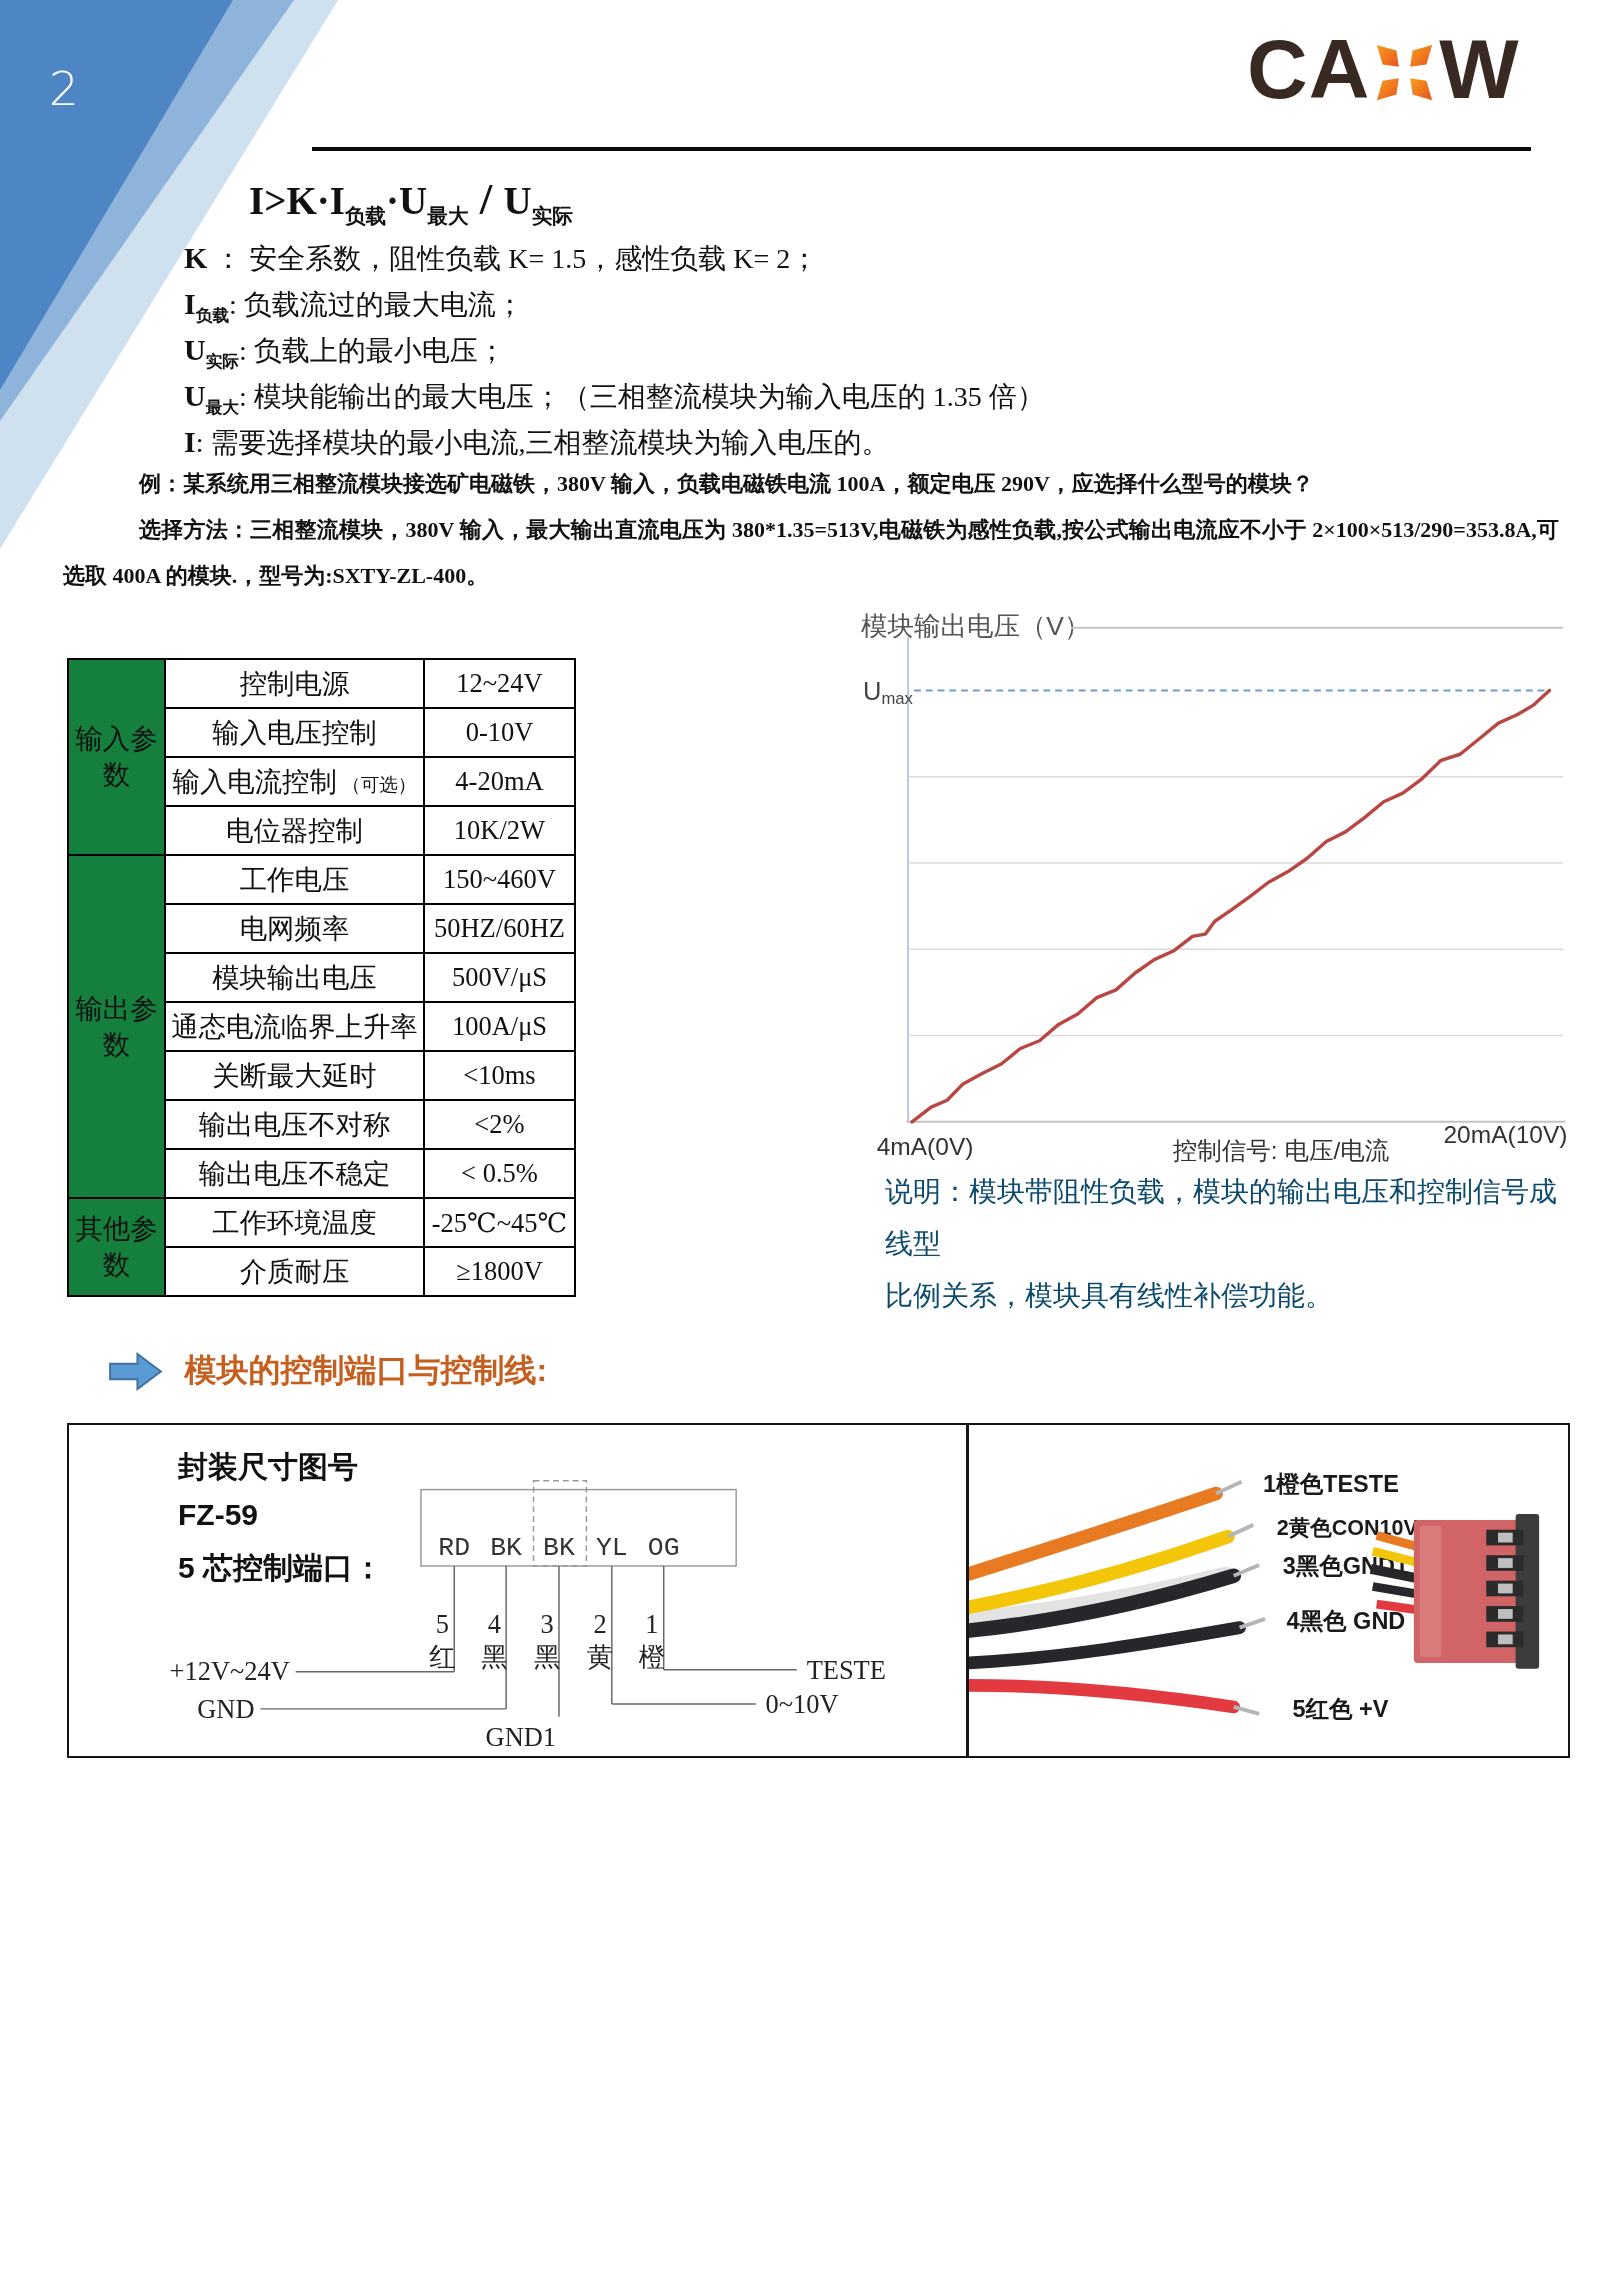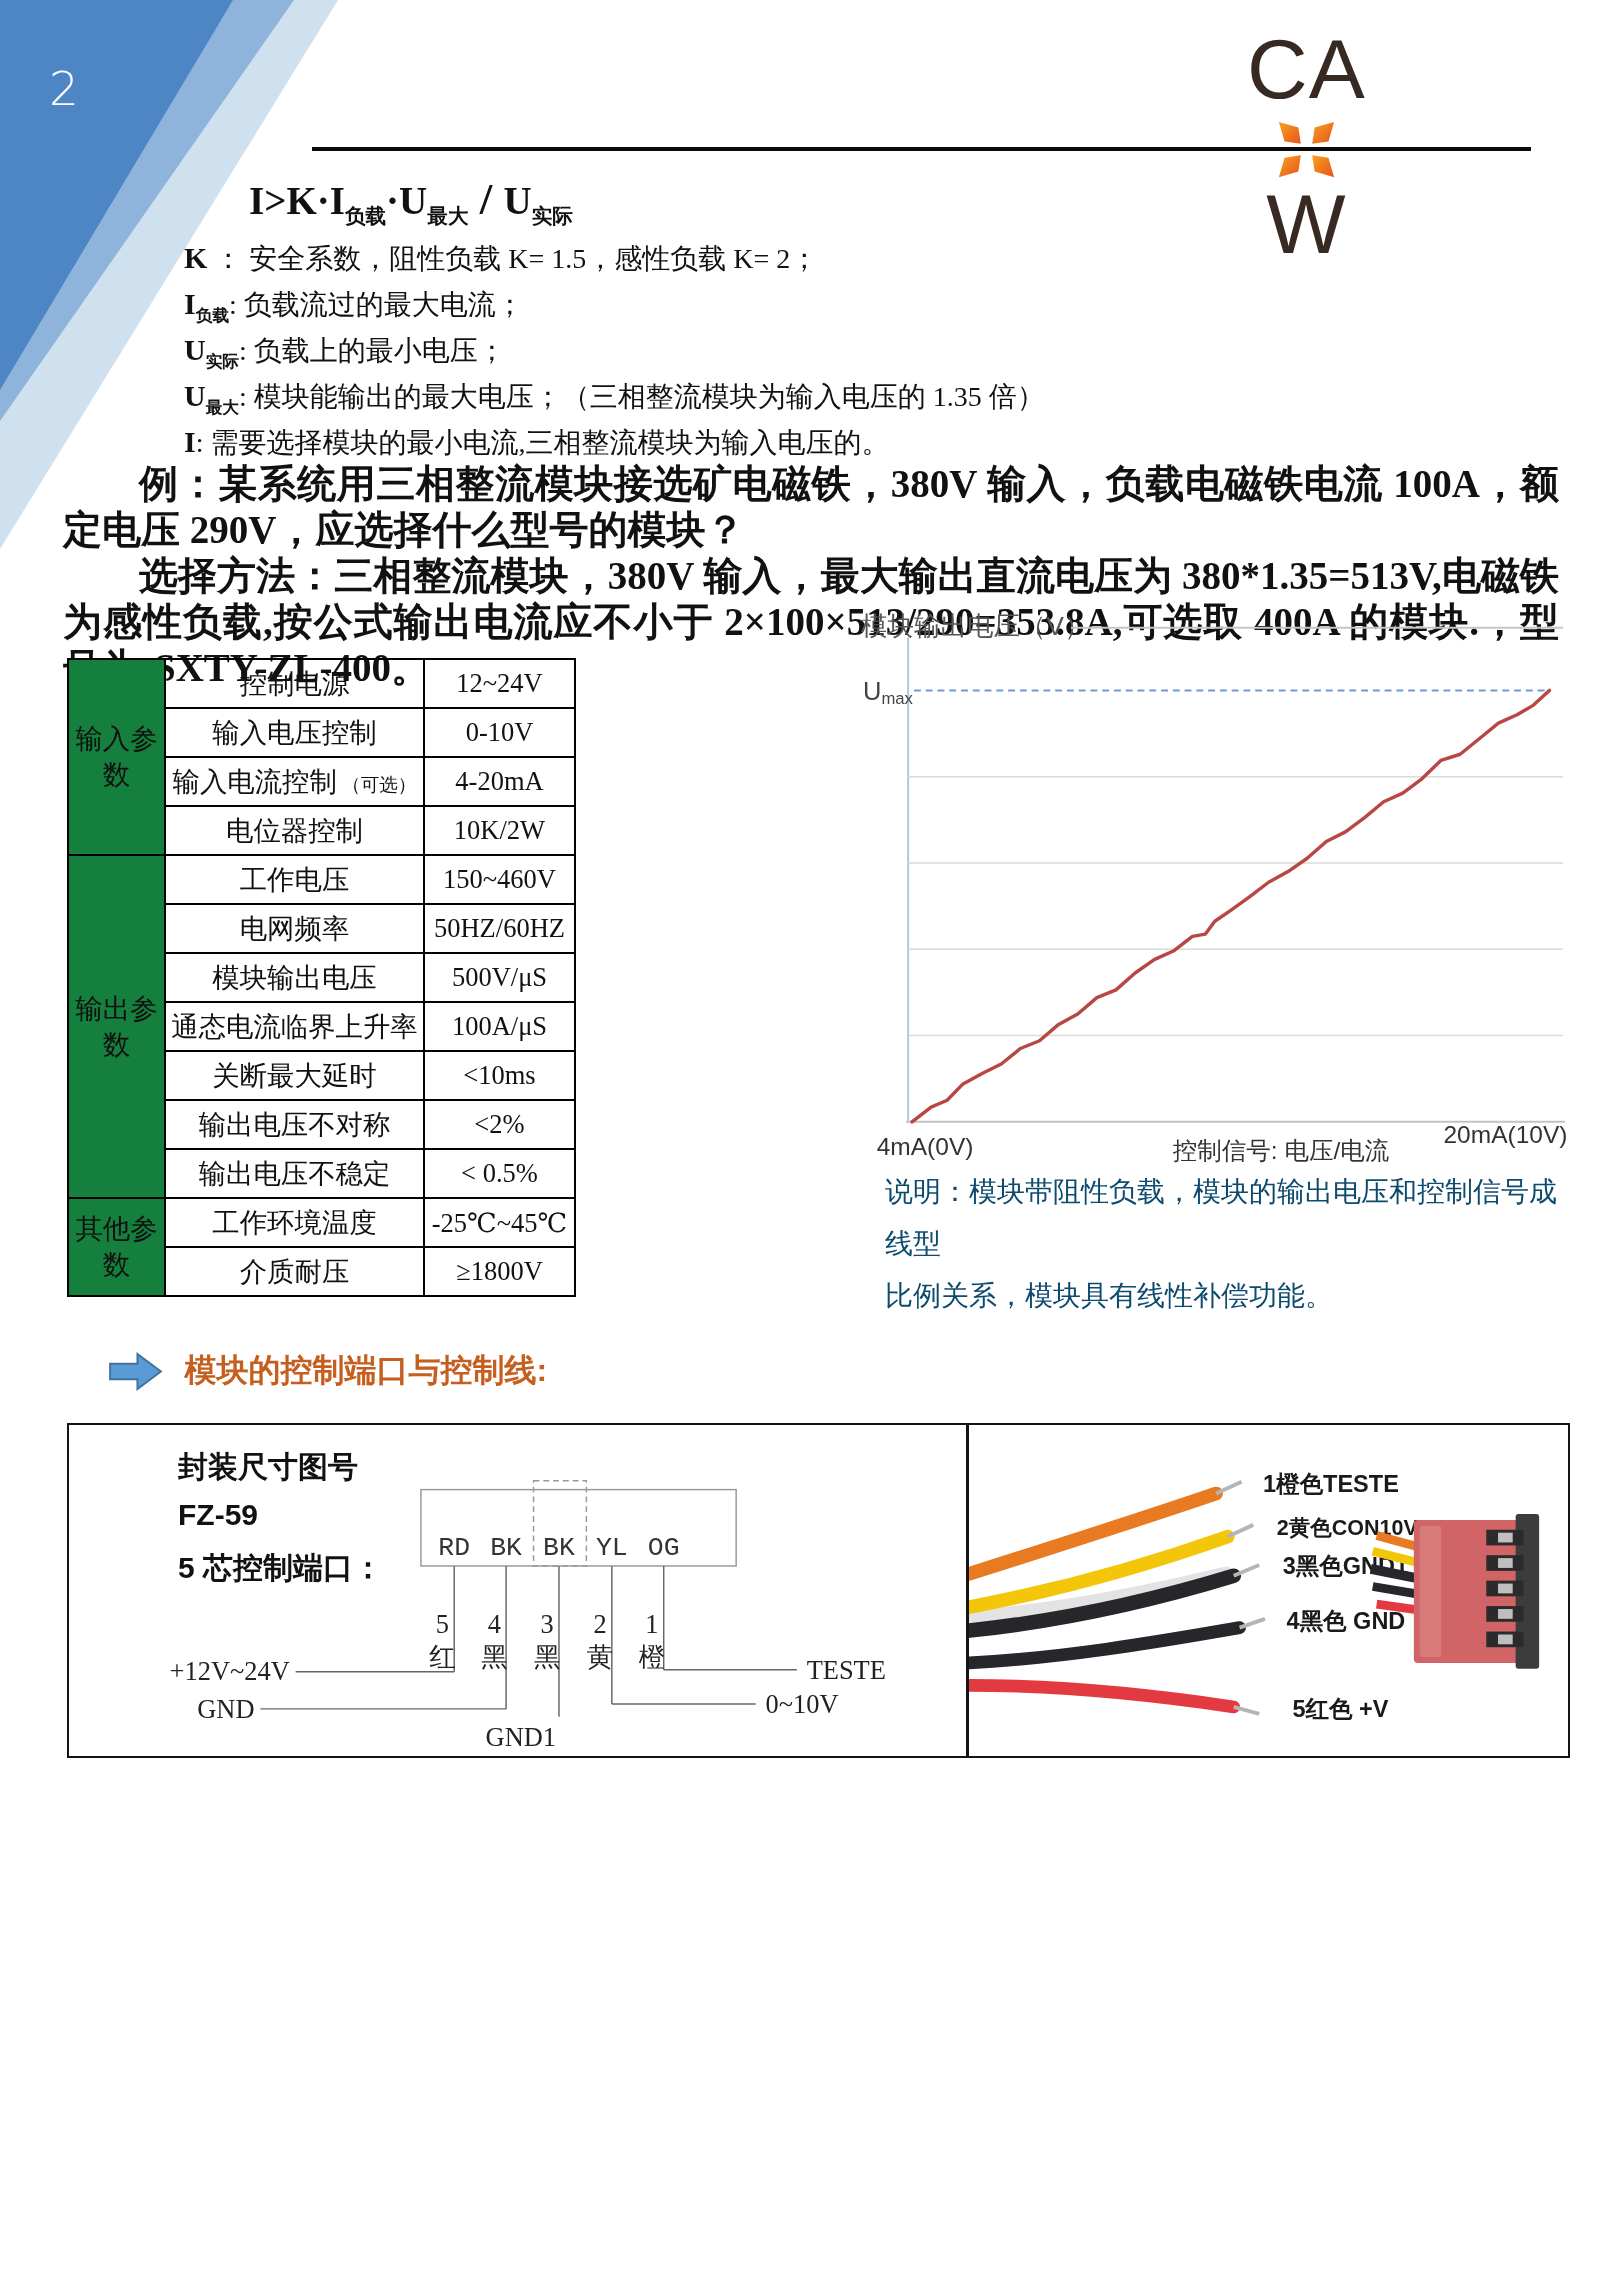--- a/index.html
+++ b/index.html
@@ -7,36 +7,36 @@
         font-family:"Liberation Serif","DejaVu Serif",serif;color:#111;}
   
   .tri{position:absolute;top:0;left:0;}
   .tri1{width:338px;height:549px;background:#cfe0ef;clip-path:polygon(0 0,100% 0,0 100%);}
   .tri2{width:294px;height:421px;background:#8fb4dc;clip-path:polygon(0 0,100% 0,0 100%);}
   .tri3{width:233px;height:390px;background:#4e85c5;clip-path:polygon(0 0,100% 0,0 100%);}
   .pagenum{position:absolute;top:61px;left:49px;color:#fff;font-size:47px;font-weight:200;
            font-family:"DejaVu Sans",sans-serif;}
   
   .logo{position:absolute;top:27.4px;left:1247px;display:flex;align-items:center;
-        font-family:"Liberation Sans",sans-serif;font-weight:400;font-size:84px;color:#382a22;letter-spacing:1px;line-height:1;flex-direction:column;}
+        font-family:"Liberation Sans",sans-serif;font-weight:700;font-size:84px;color:#382a22;letter-spacing:1px;line-height:1;}
   .logo svg{margin:5.9px 2px 0 2px;}
   
   .rule{position:absolute;top:147px;left:312px;width:1219px;height:3.9px;background:#0a0a0a;}
   
   .formula{position:absolute;top:173px;left:249px;font-weight:bold;font-size:39px;}
   .formula sub{font-size:20.6px;font-weight:bold;}
   .formula .slash{font-size:45px;}
   
   .defs{position:absolute;top:235px;left:184px;font-size:28px;}
   .def-line{height:46px;line-height:46px;white-space:nowrap;}
   .dterm{font-weight:bold;font-size:30px;}
   .dterm sub{font-size:16.7px;}
   
   .example{position:absolute;top:461px;left:63px;width:1496px;}
-  .example p{margin:0;font-size:39px;font-weight:bold;line-height:46px;text-indent:76px;text-align:justify;}
+  .example p{margin:0;font-size:22px;font-weight:bold;line-height:46px;text-indent:76px;text-align:justify;}
   
   .tablewrap{position:absolute;top:658px;left:67px;}
   table.spec{border-collapse:collapse;table-layout:fixed;}
   table.spec td{border:2.9px solid #000;height:47px;text-align:center;vertical-align:middle;padding:0;}
   td.tg{width:95px;background:#15803d;font-family:"Liberation Sans",sans-serif;font-size:27.4px;}
   td.tn{width:257px;font-family:"Liberation Sans",sans-serif;font-size:27.4px;}
   td.tv{width:149px;font-size:26.5px;}
   .tnote{font-size:18.6px;}
   
   .chart{position:absolute;top:610px;left:861px;width:710px;height:555px;}

